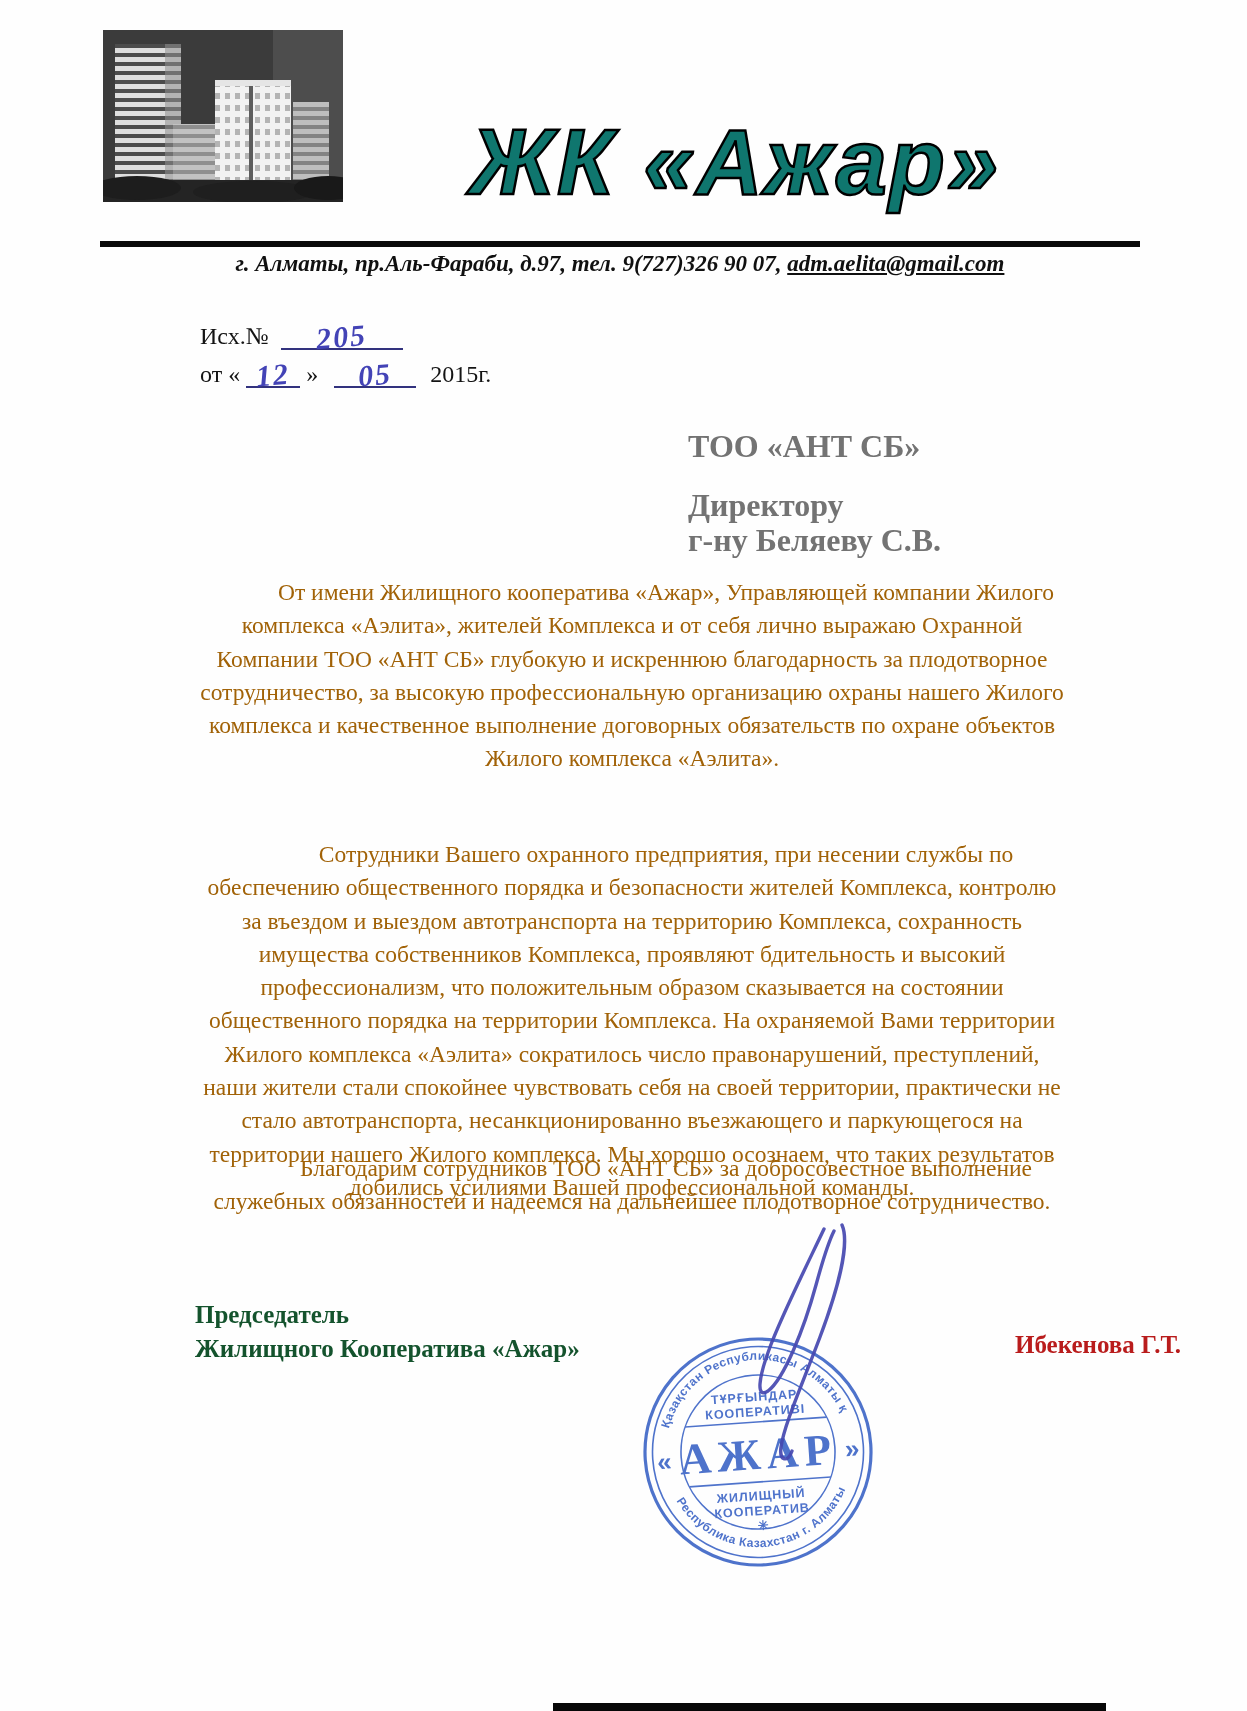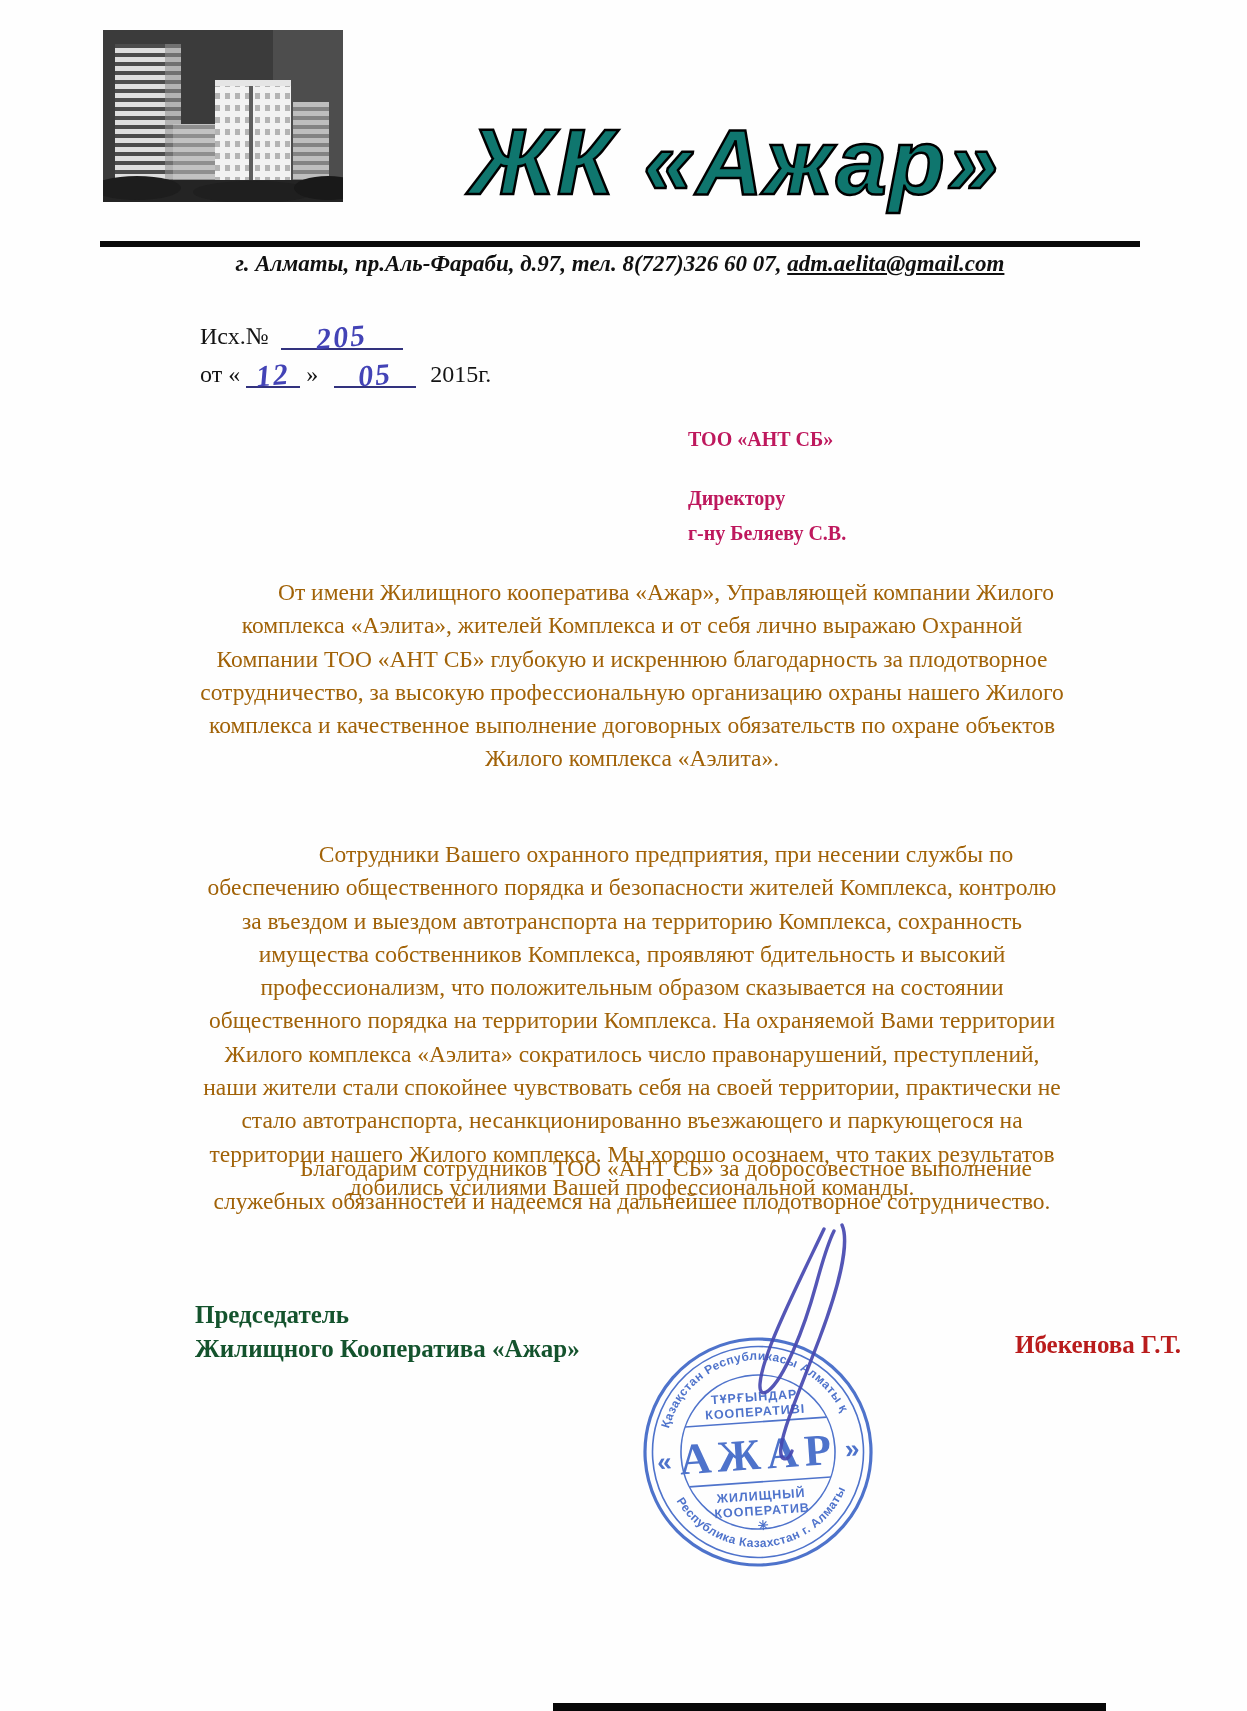--- a/index.html
+++ b/index.html
@@ -24,21 +24,21 @@
   #header-address .email{text-decoration:underline;text-align:right;}
   
   #ref-block{position:absolute;left:200px;top:318px;font-size:24px;color:#141414;}
   #ref-block .row{height:38px;white-space:nowrap;}
   .fill{display:inline-block;border-bottom:2.5px solid #32327e;text-align:center;height:30px;vertical-align:bottom;}
   .hw{
     display:inline-block;font-family:"Liberation Serif",serif;font-style:italic;font-weight:bold;
     font-size:30px;color:#4343b6;transform:rotate(-5deg);position:relative;top:2px;letter-spacing:2px;
   }
   
-  .addr{position:absolute;left:688px;font-weight:bold;font-size:20px;white-space:nowrap;color:#be185d;}
+  .addr{position:absolute;left:688px;font-weight:bold;font-size:32px;white-space:nowrap;color:#737373;}
   
   .para{
     position:absolute;left:195px;width:874px;font-size:23.5px;line-height:33.3px;
     text-indent:68px;color:#a16207;text-align:center;
   }
   
   #signoff{position:absolute;left:195px;top:1298px;font-weight:bold;font-size:25px;line-height:34px;color:#14532d;white-space:nowrap;}
   #signer-name{position:absolute;left:1015px;top:1331px;font-weight:bold;font-size:25px;color:#b91c1c;white-space:nowrap;}
   
   #stamp-svg{position:absolute;left:598px;top:1185px;width:360px;height:420px;}
@@ -78,21 +78,21 @@
       <ellipse cx="34" cy="158" rx="44" ry="12" fill="#1d1d1d"></ellipse>
       <ellipse cx="150" cy="162" rx="60" ry="11" fill="#1f1f1f"></ellipse>
       <ellipse cx="225" cy="158" rx="34" ry="12" fill="#191919"></ellipse>
     </svg>
   </div>
 
   <div id="org-title">ЖК «Ажар»</div>
 
   <div id="header-rule"></div>
 
-  <div id="header-address"><span>г. Алматы, пр.Аль-Фараби, д.97, тел. 8(727)326 60 07, </span><span class="email">adm.aelita@gmail.com</span></div>
+  <div id="header-address"><span>г. Алматы, пр.Аль-Фараби, д.97, тел. 9(727)326 90 07, </span><span class="email">adm.aelita@gmail.com</span></div>
 
   <div id="ref-block">
     <div class="row">
       <span>Исх.№</span>
       <span class="fill" style="width:122px;margin-left:6px;"><span class="hw">205</span></span>
     </div>
     <div class="row">
       <span>от «</span>
       <span class="fill" style="width:54px;"><span class="hw">12</span></span>
       <span>»</span>

